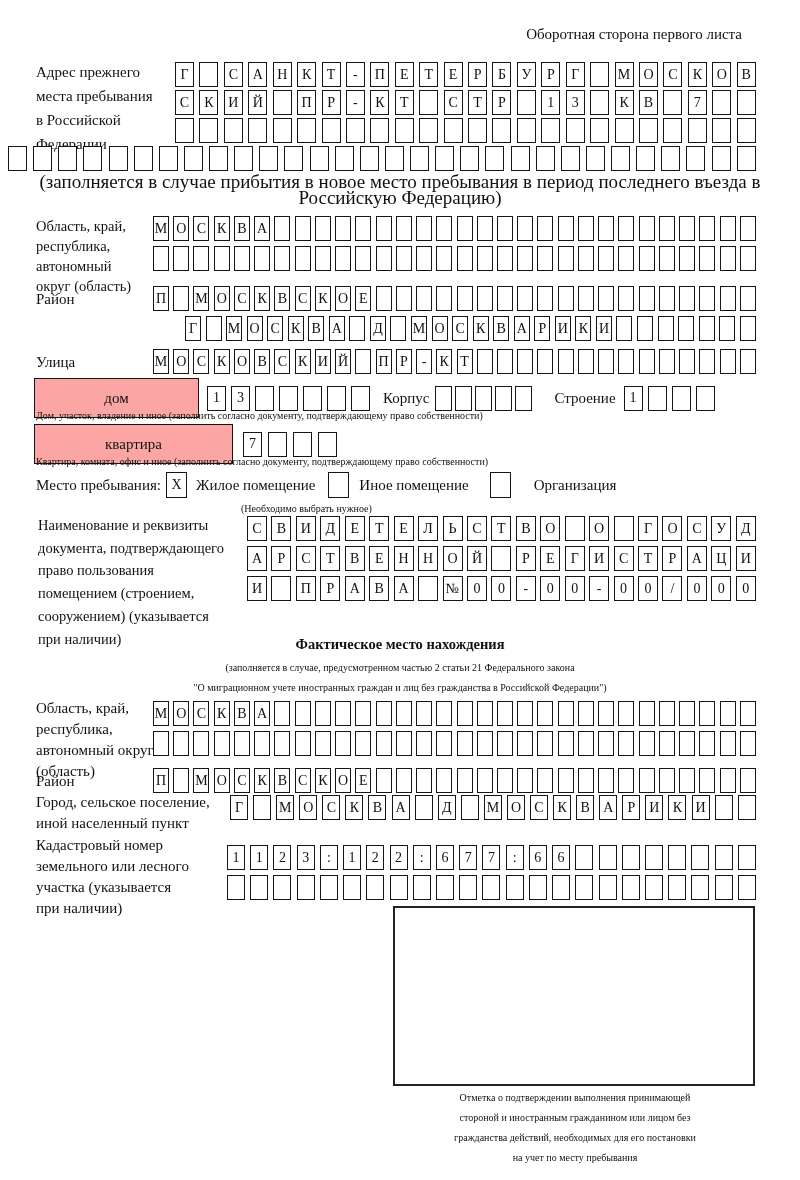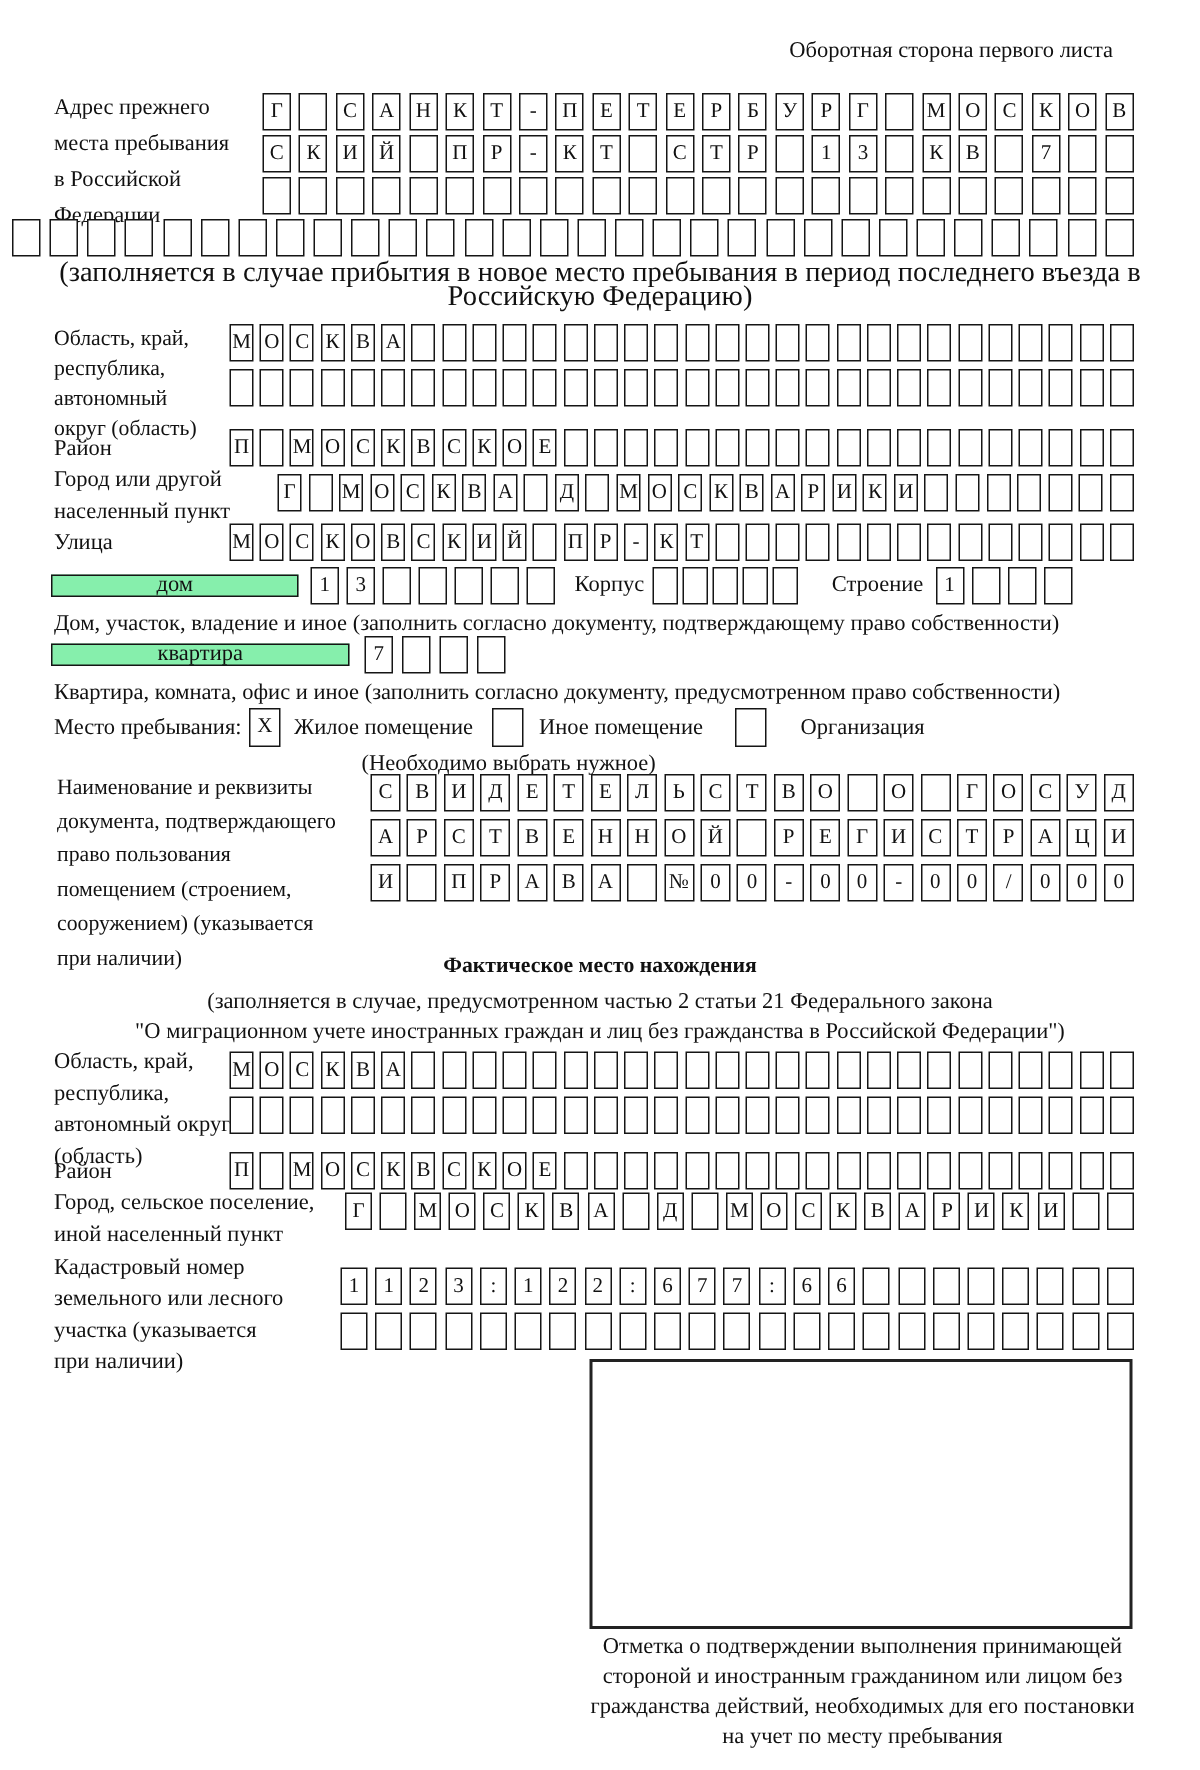--- a/index.html
+++ b/index.html
@@ -3,34 +3,34 @@
 <meta charset="utf-8">
 <style>
   html,body{margin:0;padding:0;background:#ffffff;}
   .sheet{position:relative;width:800px;height:1180px;background:#fff;
          font-family:"Liberation Serif","DejaVu Serif",serif;color:#111;}
   .abs{position:absolute;}
   .lbl{font-size:15px;line-height:24px;}
   .lbl20{font-size:14.5px;line-height:20px;}
   .lbl21{font-size:15px;line-height:21px;}
   .note{font-size:19px;line-height:16px;}
-  .note2{font-size:15px;line-height:20px;}
+  .note2{font-size:10px;line-height:20px;}
   .center{text-align:center;}
   .title{font-size:15px;font-weight:bold;}
   .boxrow{display:flex;justify-content:space-between;}
   .box{box-sizing:border-box;flex:0 0 auto;width:19px;height:25px;border:1.6px solid #151515;
        display:flex;align-items:center;justify-content:center;font-size:14px;background:#fff;}
   .bw16 .box{width:16px;}
   .bw18 .box{width:18px;}
   .bw20 .box{width:20px;}
   .cells{display:flex;}
   .g5{gap:5px;} .g3{gap:3px;} .g6{gap:6px;}
   .cells .bx17{width:17px;}
-  .labelbox{box-sizing:border-box;border:1.6px solid #151515;height:15px;display:flex;
-            align-items:center;justify-content:center;font-size:15px;background:#86efac;}
+  .labelbox{box-sizing:border-box;border:1.6px solid #151515;height:40px;display:flex;
+            align-items:center;justify-content:center;font-size:15px;background:#fca5a5;}
   .inlinelbl{font-size:15px;white-space:nowrap;}
   .flexrow{display:flex;align-items:center;}
   .stamp{border:2px solid #222;background:#fff;}
 </style>
 </head>
 <body>
 
 <div class="sheet">
 
   <div class="abs lbl" style="top:22px;right:58px;">Оборотная сторона первого листа</div>
@@ -252,24 +252,20 @@
       <span class="box"></span>
       <span class="box"></span>
       <span class="box"></span>
       <span class="box"></span>
       <span class="box"></span>
       <span class="box"></span>
       <span class="box"></span>
       <span class="box"></span>
     </div>
 
-  <div class="abs lbl21" style="left:36px;top:310px;">
-      <div>Город или другой</div>
-      <div>населенный пункт</div>
-    </div>
   <div class="abs boxrow bw16" style="left:185px;top:316px;width:571px;">
       <span class="box">Г</span>
       <span class="box"></span>
       <span class="box">М</span>
       <span class="box">О</span>
       <span class="box">С</span>
       <span class="box">К</span>
       <span class="box">В</span>
       <span class="box">А</span>
       <span class="box"></span>
@@ -359,21 +355,21 @@
 
   <div class="abs flexrow" style="left:34px;top:424px;">
     <div class="labelbox" style="width:199px;">квартира</div>
     <div class="cells g6" style="margin-left:10px;">
         <span class="box">7</span>
         <span class="box"></span>
         <span class="box"></span>
         <span class="box"></span>
       </div>
   </div>
-  <div class="abs note2" style="left:36px;top:452px;">Квартира, комната, офис и иное (заполнить согласно документу, предусмотренном право собственности)</div>
+  <div class="abs note2" style="left:36px;top:452px;">Квартира, комната, офис и иное (заполнить согласно документу, подтверждающему право собственности)</div>
 
   <div class="abs flexrow" style="left:36px;top:472px;">
     <div class="inlinelbl">Место пребывания:</div>
     <span class="box" style="margin-left:5px;width:21px;height:26px;">X</span>
     <div class="inlinelbl" style="margin-left:9px;">Жилое помещение</div>
     <span class="box" style="margin-left:13px;width:21px;height:26px;"></span>
     <div class="inlinelbl" style="margin-left:10px;">Иное помещение</div>
     <span class="box" style="margin-left:21px;width:21px;height:26px;"></span>
     <div class="inlinelbl" style="margin-left:23px;">Организация</div>
   </div>

